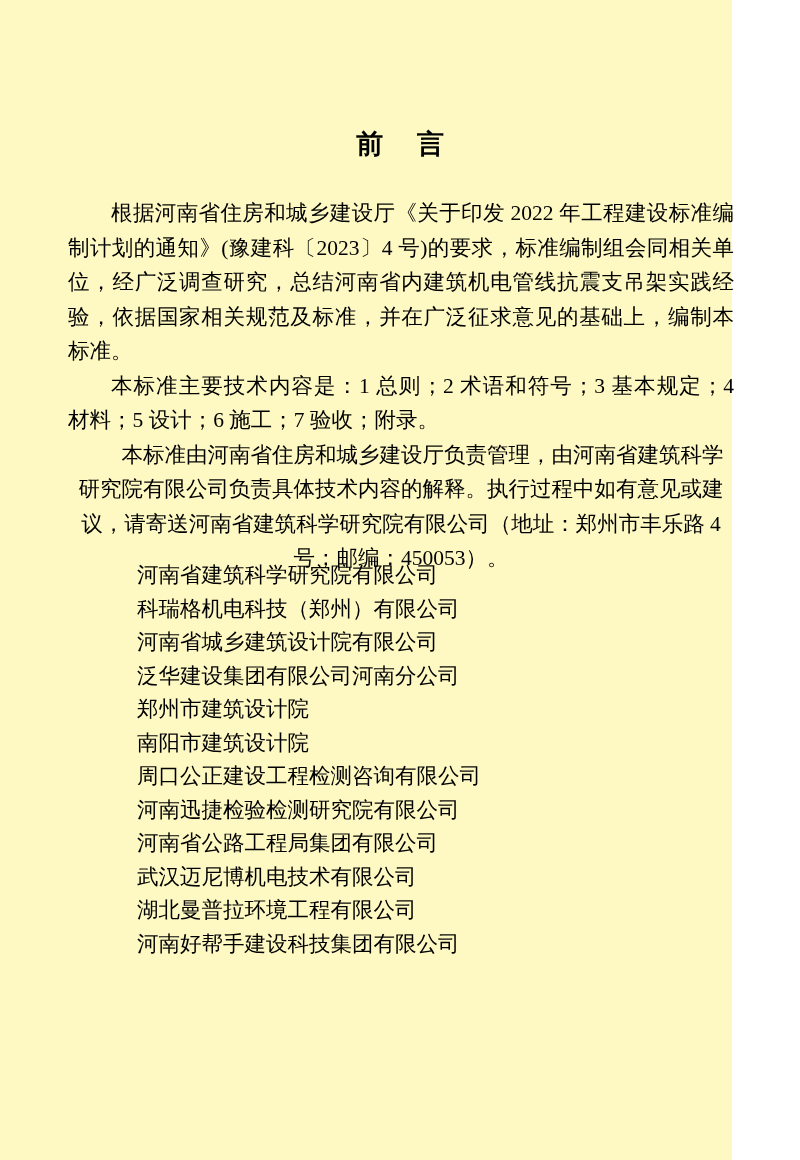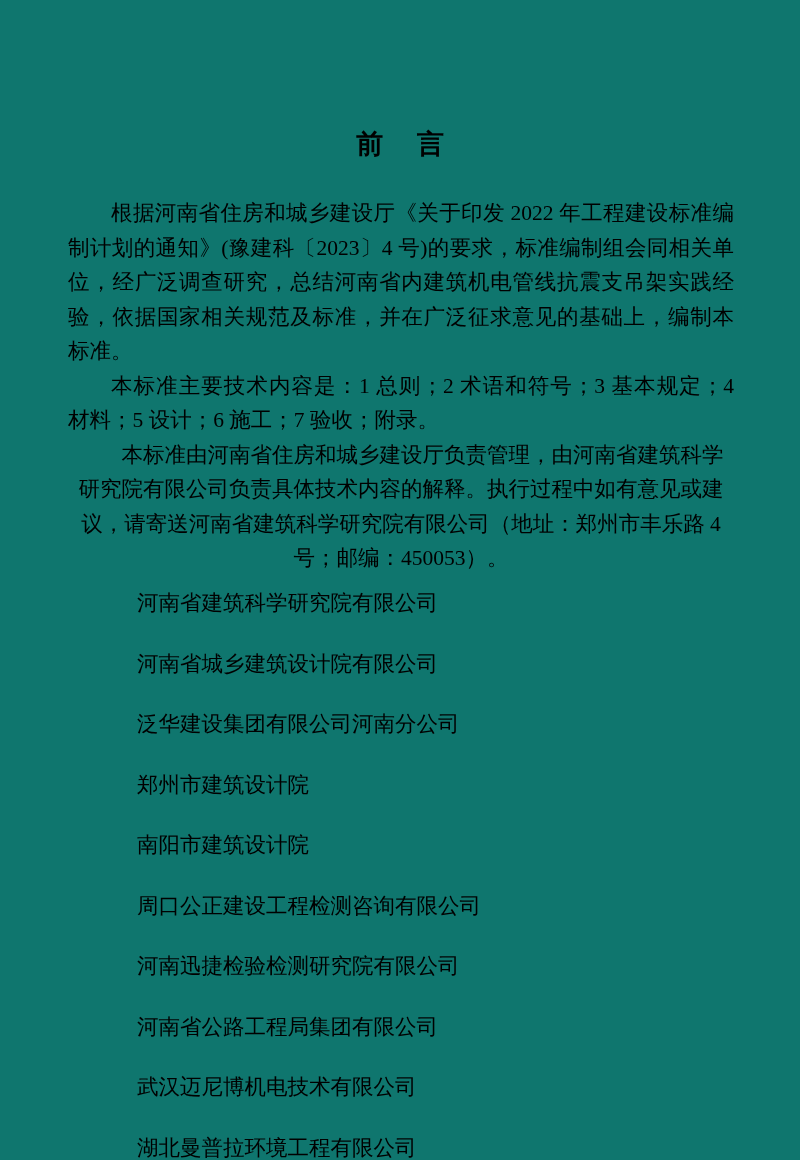--- a/index.html
+++ b/index.html
@@ -12,23 +12,23 @@
     height: 1160px;
     position: relative;
     font-family: "Liberation Serif", "DejaVu Serif", serif;
     color: #000000;
     overflow: hidden;
   }
 
   .page {
     position: absolute;
     left: 0; top: 0;
-    width: 800px;
+    width: 732px;
     height: 1160px;
-    background: #0f766e;
+    background: #fef9c3;
   }
 
   
   .doc-title {
     position: absolute;
     left: 0;
     top: 108px;
     width: 800px;
     text-align: center;
     font-size: 27px;
@@ -81,42 +81,42 @@
     white-space: nowrap;
     font-family: "Liberation Serif", "DejaVu Serif", serif;
   }
   .org-names {
     flex: 1 1 auto;
   }
   .org-name {
     font-size: 21.5px;
     line-height: 33.5px;
     white-space: nowrap;
-    font-family: Liberation Serif, serif;
-    margin-top: 27px;
+    font-family: Liberation Mono, monospace;
   }
 </style>
 </head>
 <body>
 
 <div class="page">
 
   <h1 class="doc-title">前    言</h1>
 
   <div class="body-block">
     <p class="para">根据河南省住房和城乡建设厅《关于印发 2022 年工程建设标准编制计划的通知》(豫建科〔2023〕4 号)的要求，标准编制组会同相关单位，经广泛调查研究，总结河南省内建筑机电管线抗震支吊架实践经验，依据国家相关规范及标准，并在广泛征求意见的基础上，编制本标准。</p>
     <p class="para">本标准主要技术内容是：1  总则；2  术语和符号；3  基本规定；4  材料；5  设计；6  施工；7  验收；附录。</p>
     <p class="para">本标准由河南省住房和城乡建设厅负责管理，由河南省建筑科学研究院有限公司负责具体技术内容的解释。执行过程中如有意见或建议，请寄送河南省建筑科学研究院有限公司（地址：郑州市丰乐路 4 号；邮编：450053）。</p>
   </div>
 
   <div class="orgs">
 
     <div class="org-group">
       <div class="org-names">
         <div class="org-name">河南省建筑科学研究院有限公司</div>
+        <div class="org-name">科瑞格机电科技（郑州）有限公司</div>
       </div>
     </div>
 
     <div class="org-group">
       <div class="org-names">
         <div class="org-name">河南省城乡建筑设计院有限公司</div>
         <div class="org-name">泛华建设集团有限公司河南分公司</div>
         <div class="org-name">郑州市建筑设计院</div>
         <div class="org-name">南阳市建筑设计院</div>
         <div class="org-name">周口公正建设工程检测咨询有限公司</div>

